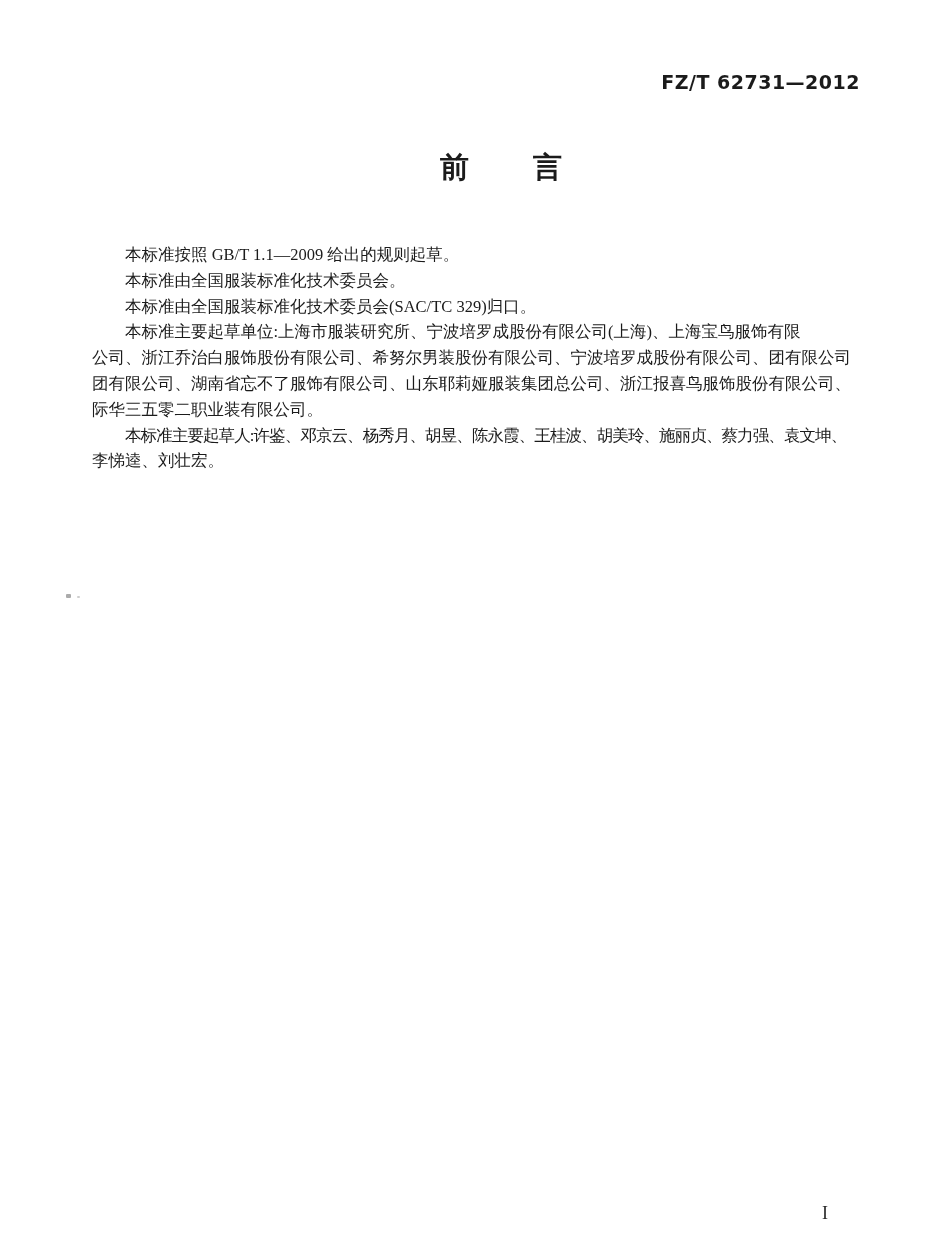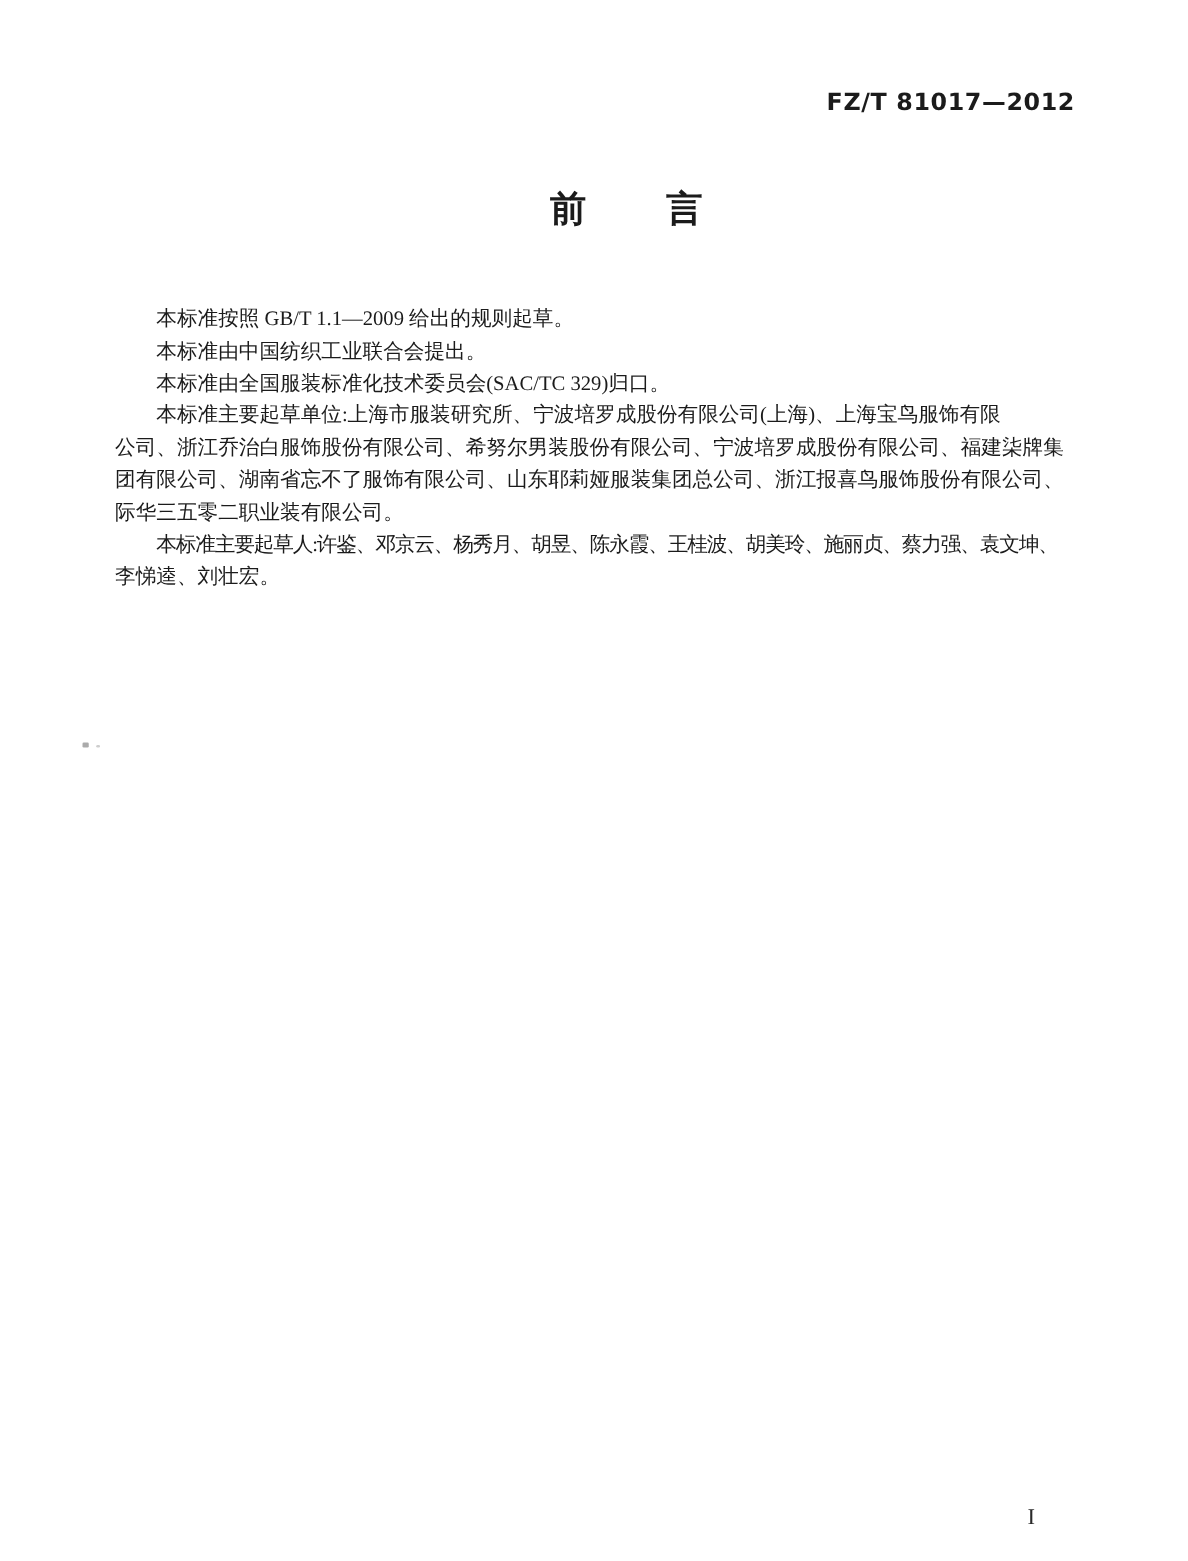--- a/index.html
+++ b/index.html
@@ -84,33 +84,33 @@
     width: 3px;
     height: 2px;
     background: #cecece;
   }
 </style>
 </head>
 <body>
 
 <div class="page">
 
-  <div class="header-code">FZ/T 81017—2012</div>
+  <div class="header-code">FZ/T 62731—2012</div>
 
   <div class="doc-title">
     <span>前</span>
     <span>言</span>
   </div>
 
   <div class="doc-body">
     <div class="line indent">本标准按照 GB/T 1.1—2009 给出的规则起草。</div>
-    <div class="line indent">本标准由中国纺织工业联合会提出。</div>
+    <div class="line indent">本标准由全国服装标准化技术委员会。</div>
     <div class="line indent">本标准由全国服装标准化技术委员会(SAC/TC 329)归口。</div>
     <div class="line indent">本标准主要起草单位:上海市服装研究所、宁波培罗成股份有限公司(上海)、上海宝鸟服饰有限</div>
-    <div class="line">公司、浙江乔治白服饰股份有限公司、希努尔男装股份有限公司、宁波培罗成股份有限公司、福建柒牌集</div>
+    <div class="line">公司、浙江乔治白服饰股份有限公司、希努尔男装股份有限公司、宁波培罗成股份有限公司、团有限公司</div>
     <div class="line">团有限公司、湖南省忘不了服饰有限公司、山东耶莉娅服装集团总公司、浙江报喜鸟服饰股份有限公司、</div>
     <div class="line">际华三五零二职业装有限公司。</div>
     <div class="line indent tight">本标准主要起草人:许鉴、邓京云、杨秀月、胡昱、陈永霞、王桂波、胡美玲、施丽贞、蔡力强、袁文坤、</div>
     <div class="line">李悌逵、刘壮宏。</div>
   </div>
 
   <div class="speck s1"></div>
   <div class="speck s2"></div>
 
   <div class="page-number">I</div>

